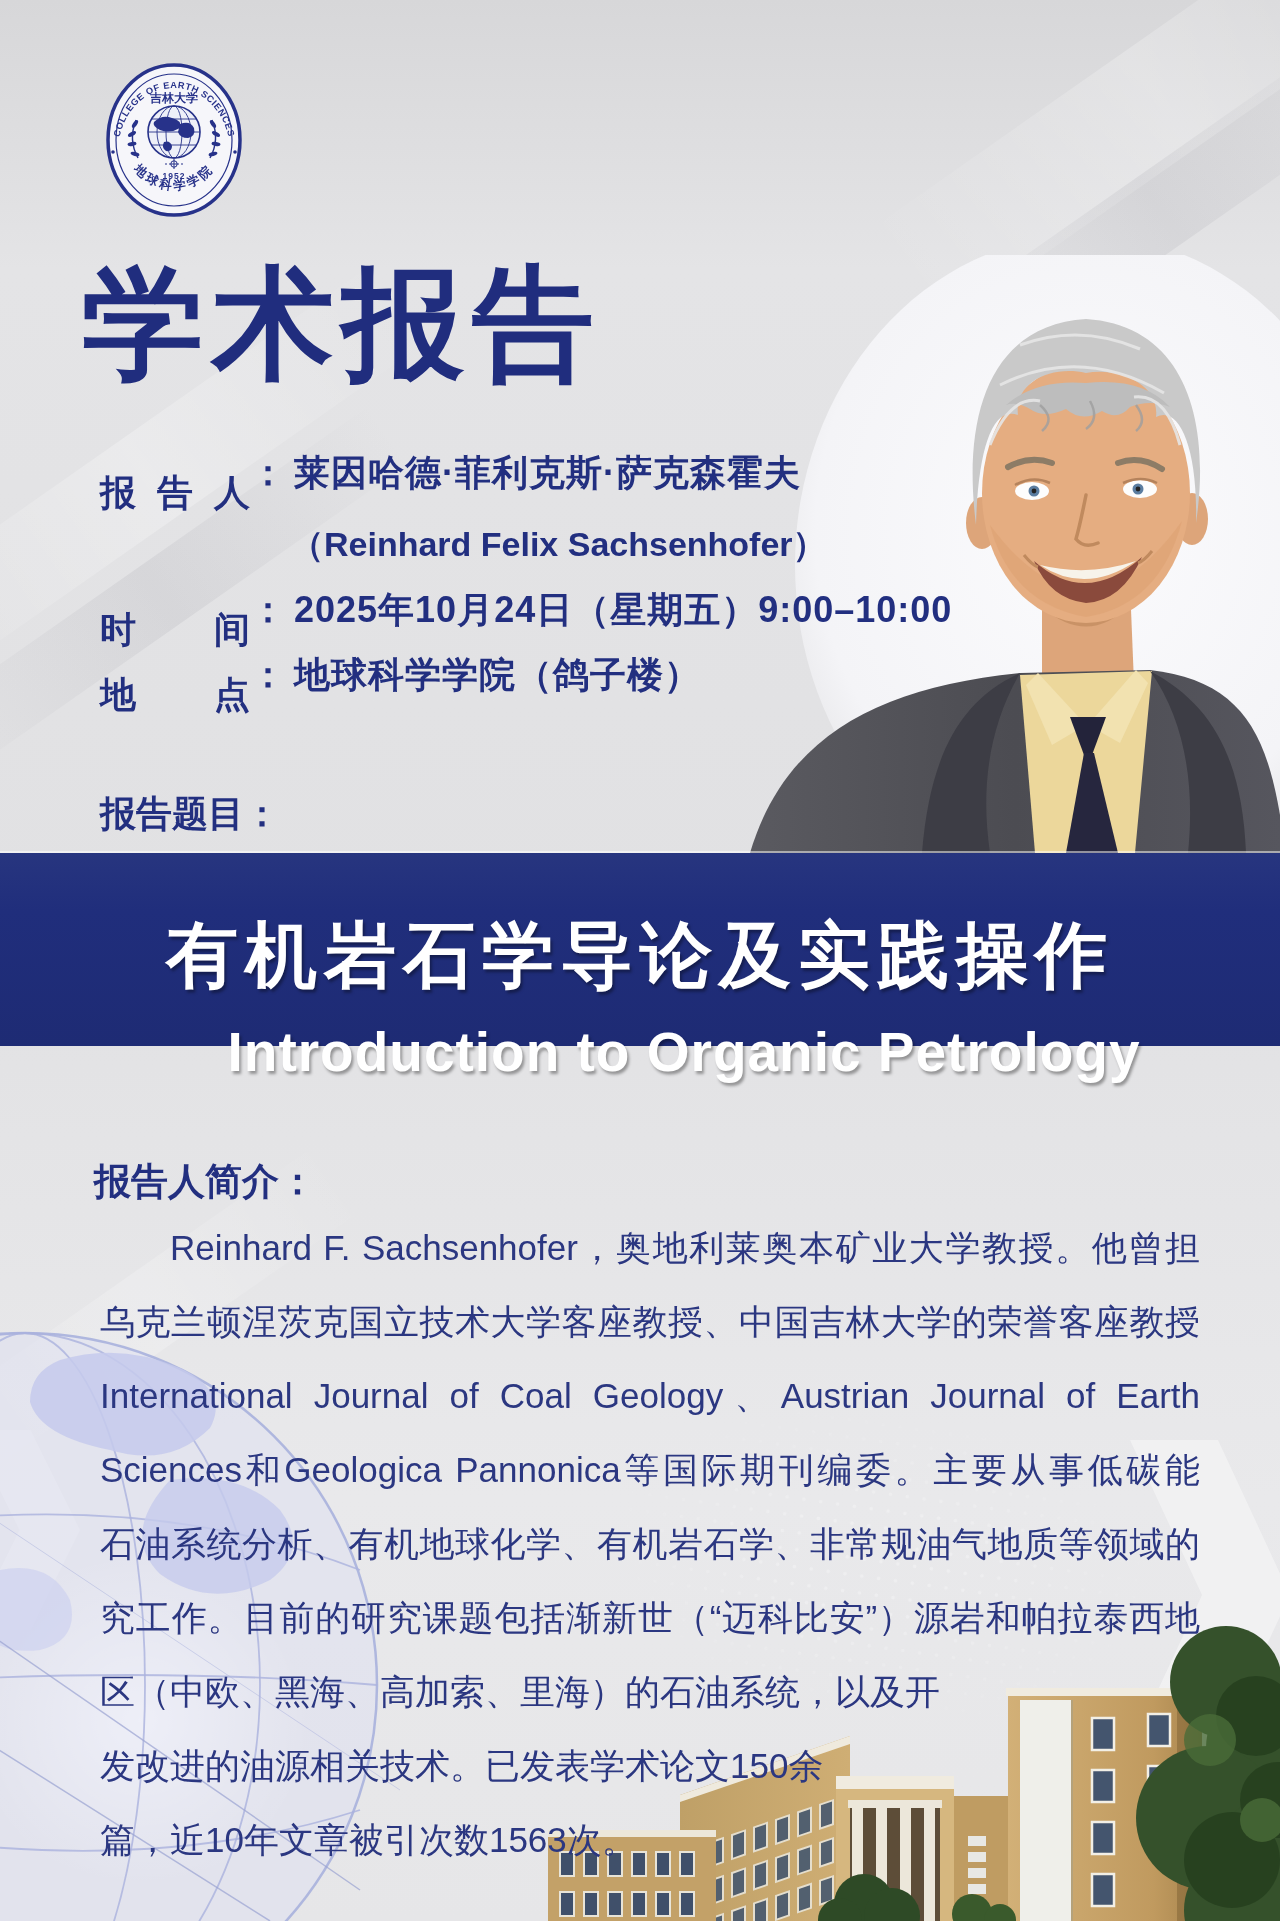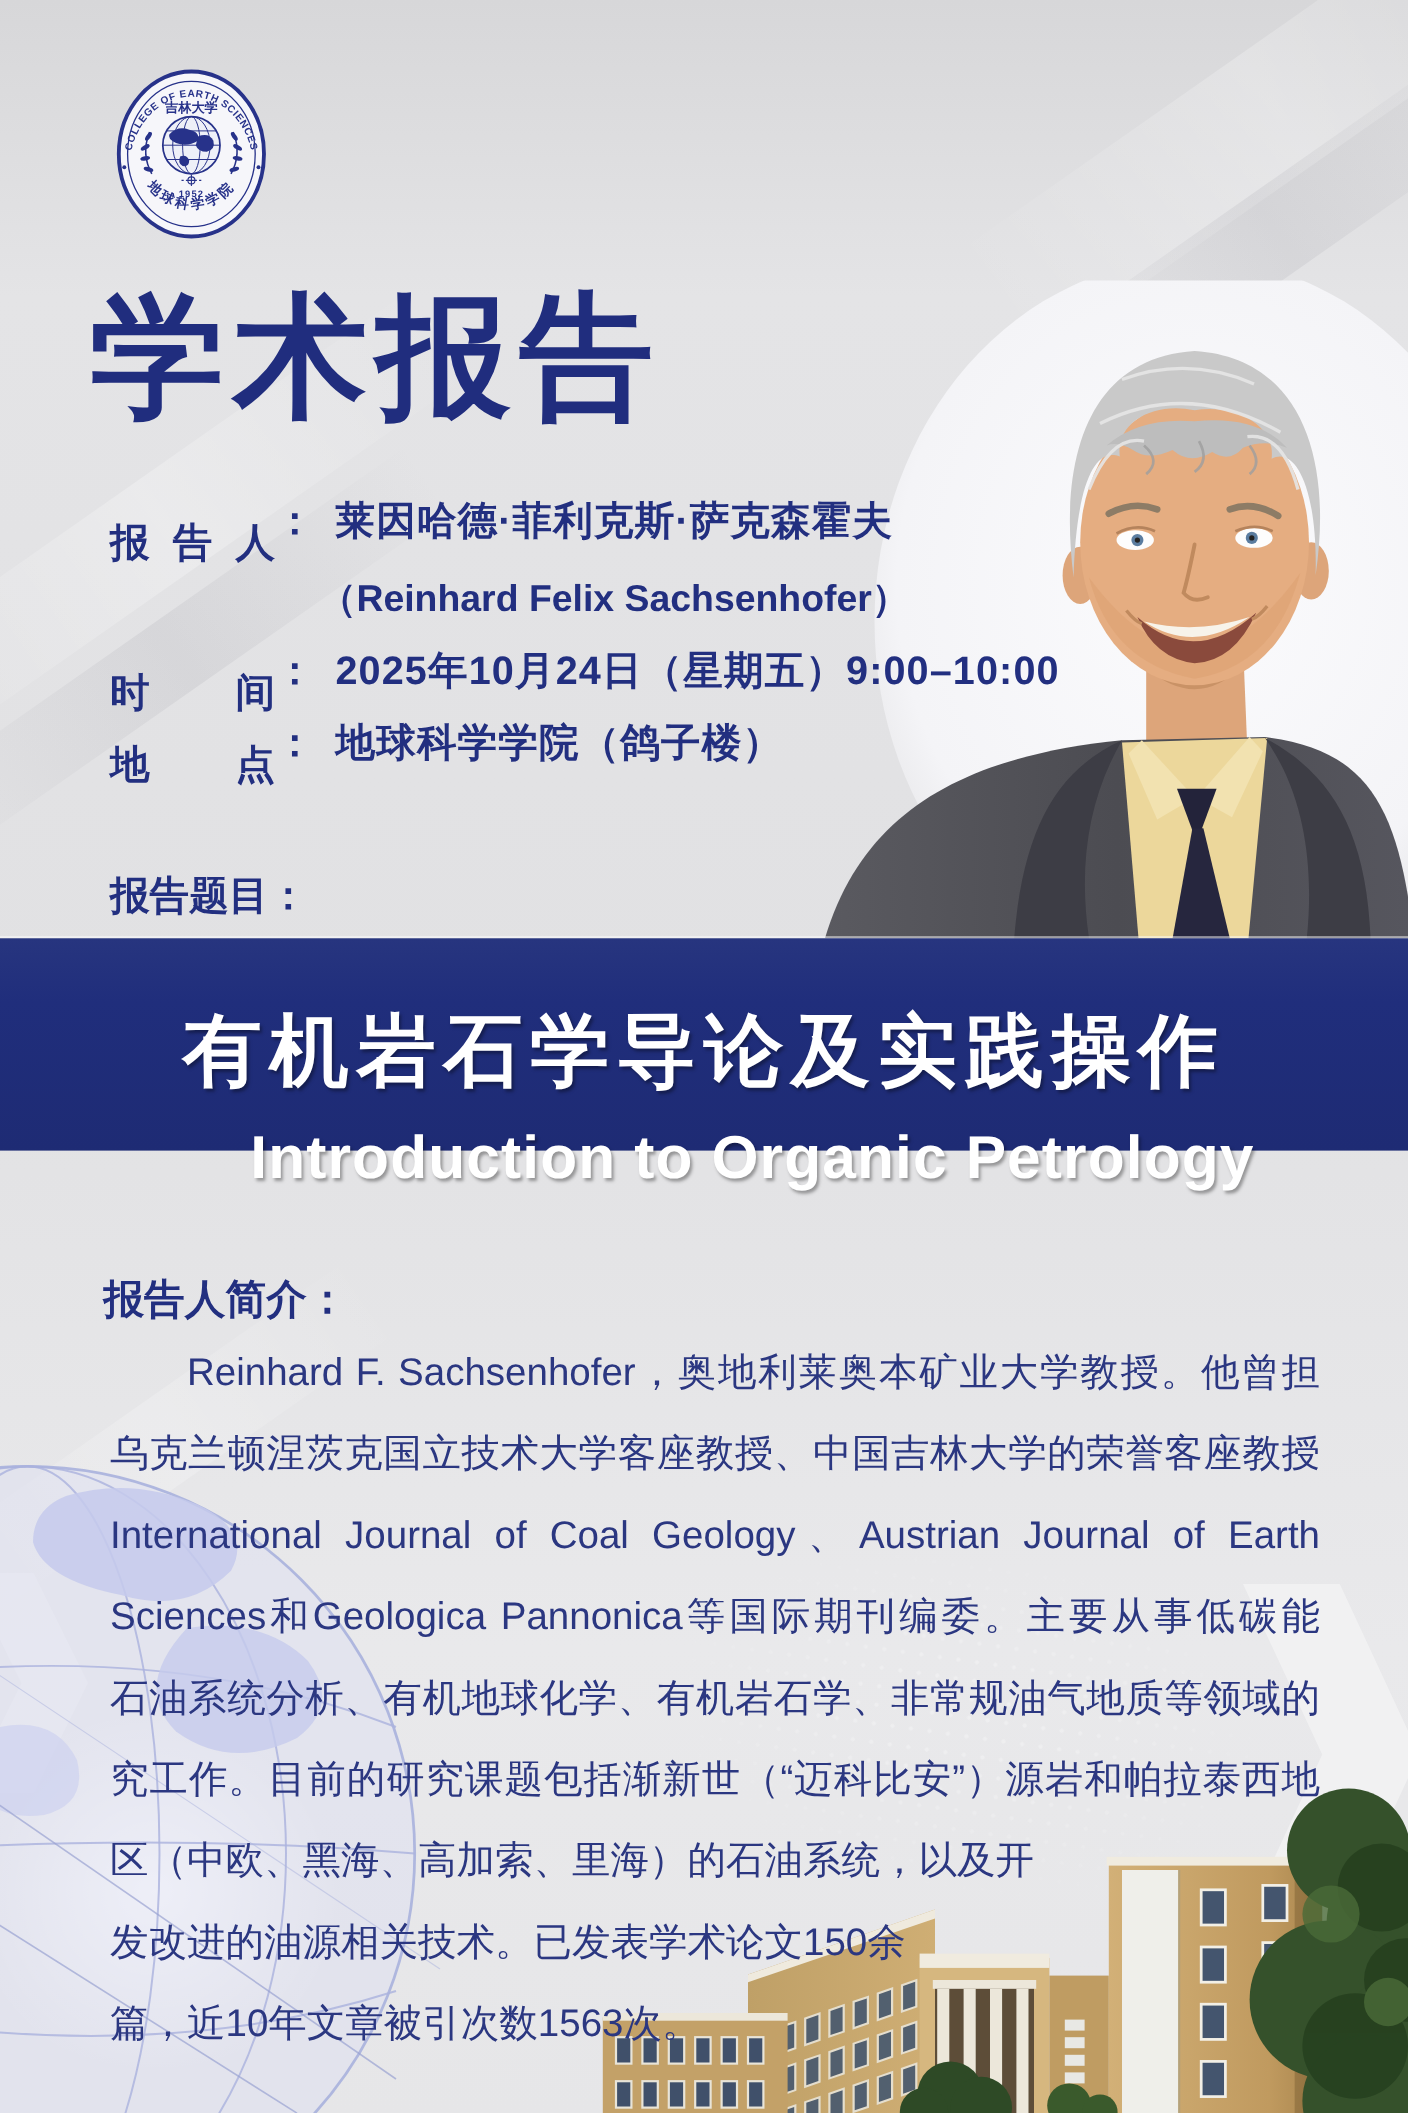--- a/index.html
+++ b/index.html
@@ -24,21 +24,21 @@
 
   
   .main-title{left:82px;top:254px;font-size:122px;line-height:140px;font-weight:700;
     color:#202d7e;letter-spacing:8px;white-space:nowrap;}
 
   
   .info-row{left:100px;height:46px;font-size:36px;line-height:46px;font-weight:bold;
     color:#222f80;white-space:nowrap;}
   .info-label{display:inline-block;width:150px;text-align:justify;text-align-last:justify;vertical-align:top;margin-top:20px;}
   .info-colon{display:inline-block;vertical-align:top;}
-  .info-value{display:inline-block;margin-left:19px;vertical-align:top;letter-spacing:1px;}
+  .info-value{display:inline-block;margin-left:8px;vertical-align:top;letter-spacing:1px;}
   .indent-row{padding-left:190px;text-align:right;}
 
   
   .banner{left:0;top:853px;width:1280px;height:193px;
     background:linear-gradient(180deg,#27357f 0%,#202e7c 30%,#1e2b74 100%);
     box-shadow:0 -2px 0 rgba(255,255,255,.5);}
   .banner-zh{position:absolute;left:0;top:55px;width:100%;text-align:center;color:#fff;
     font-size:72px;font-weight:900;letter-spacing:7px;
     text-shadow:2px 3px 3px rgba(0,0,0,.35);white-space:nowrap;}
   .banner-en{position:absolute;left:0;top:167px;width:100%;text-align:center;color:#fff;

